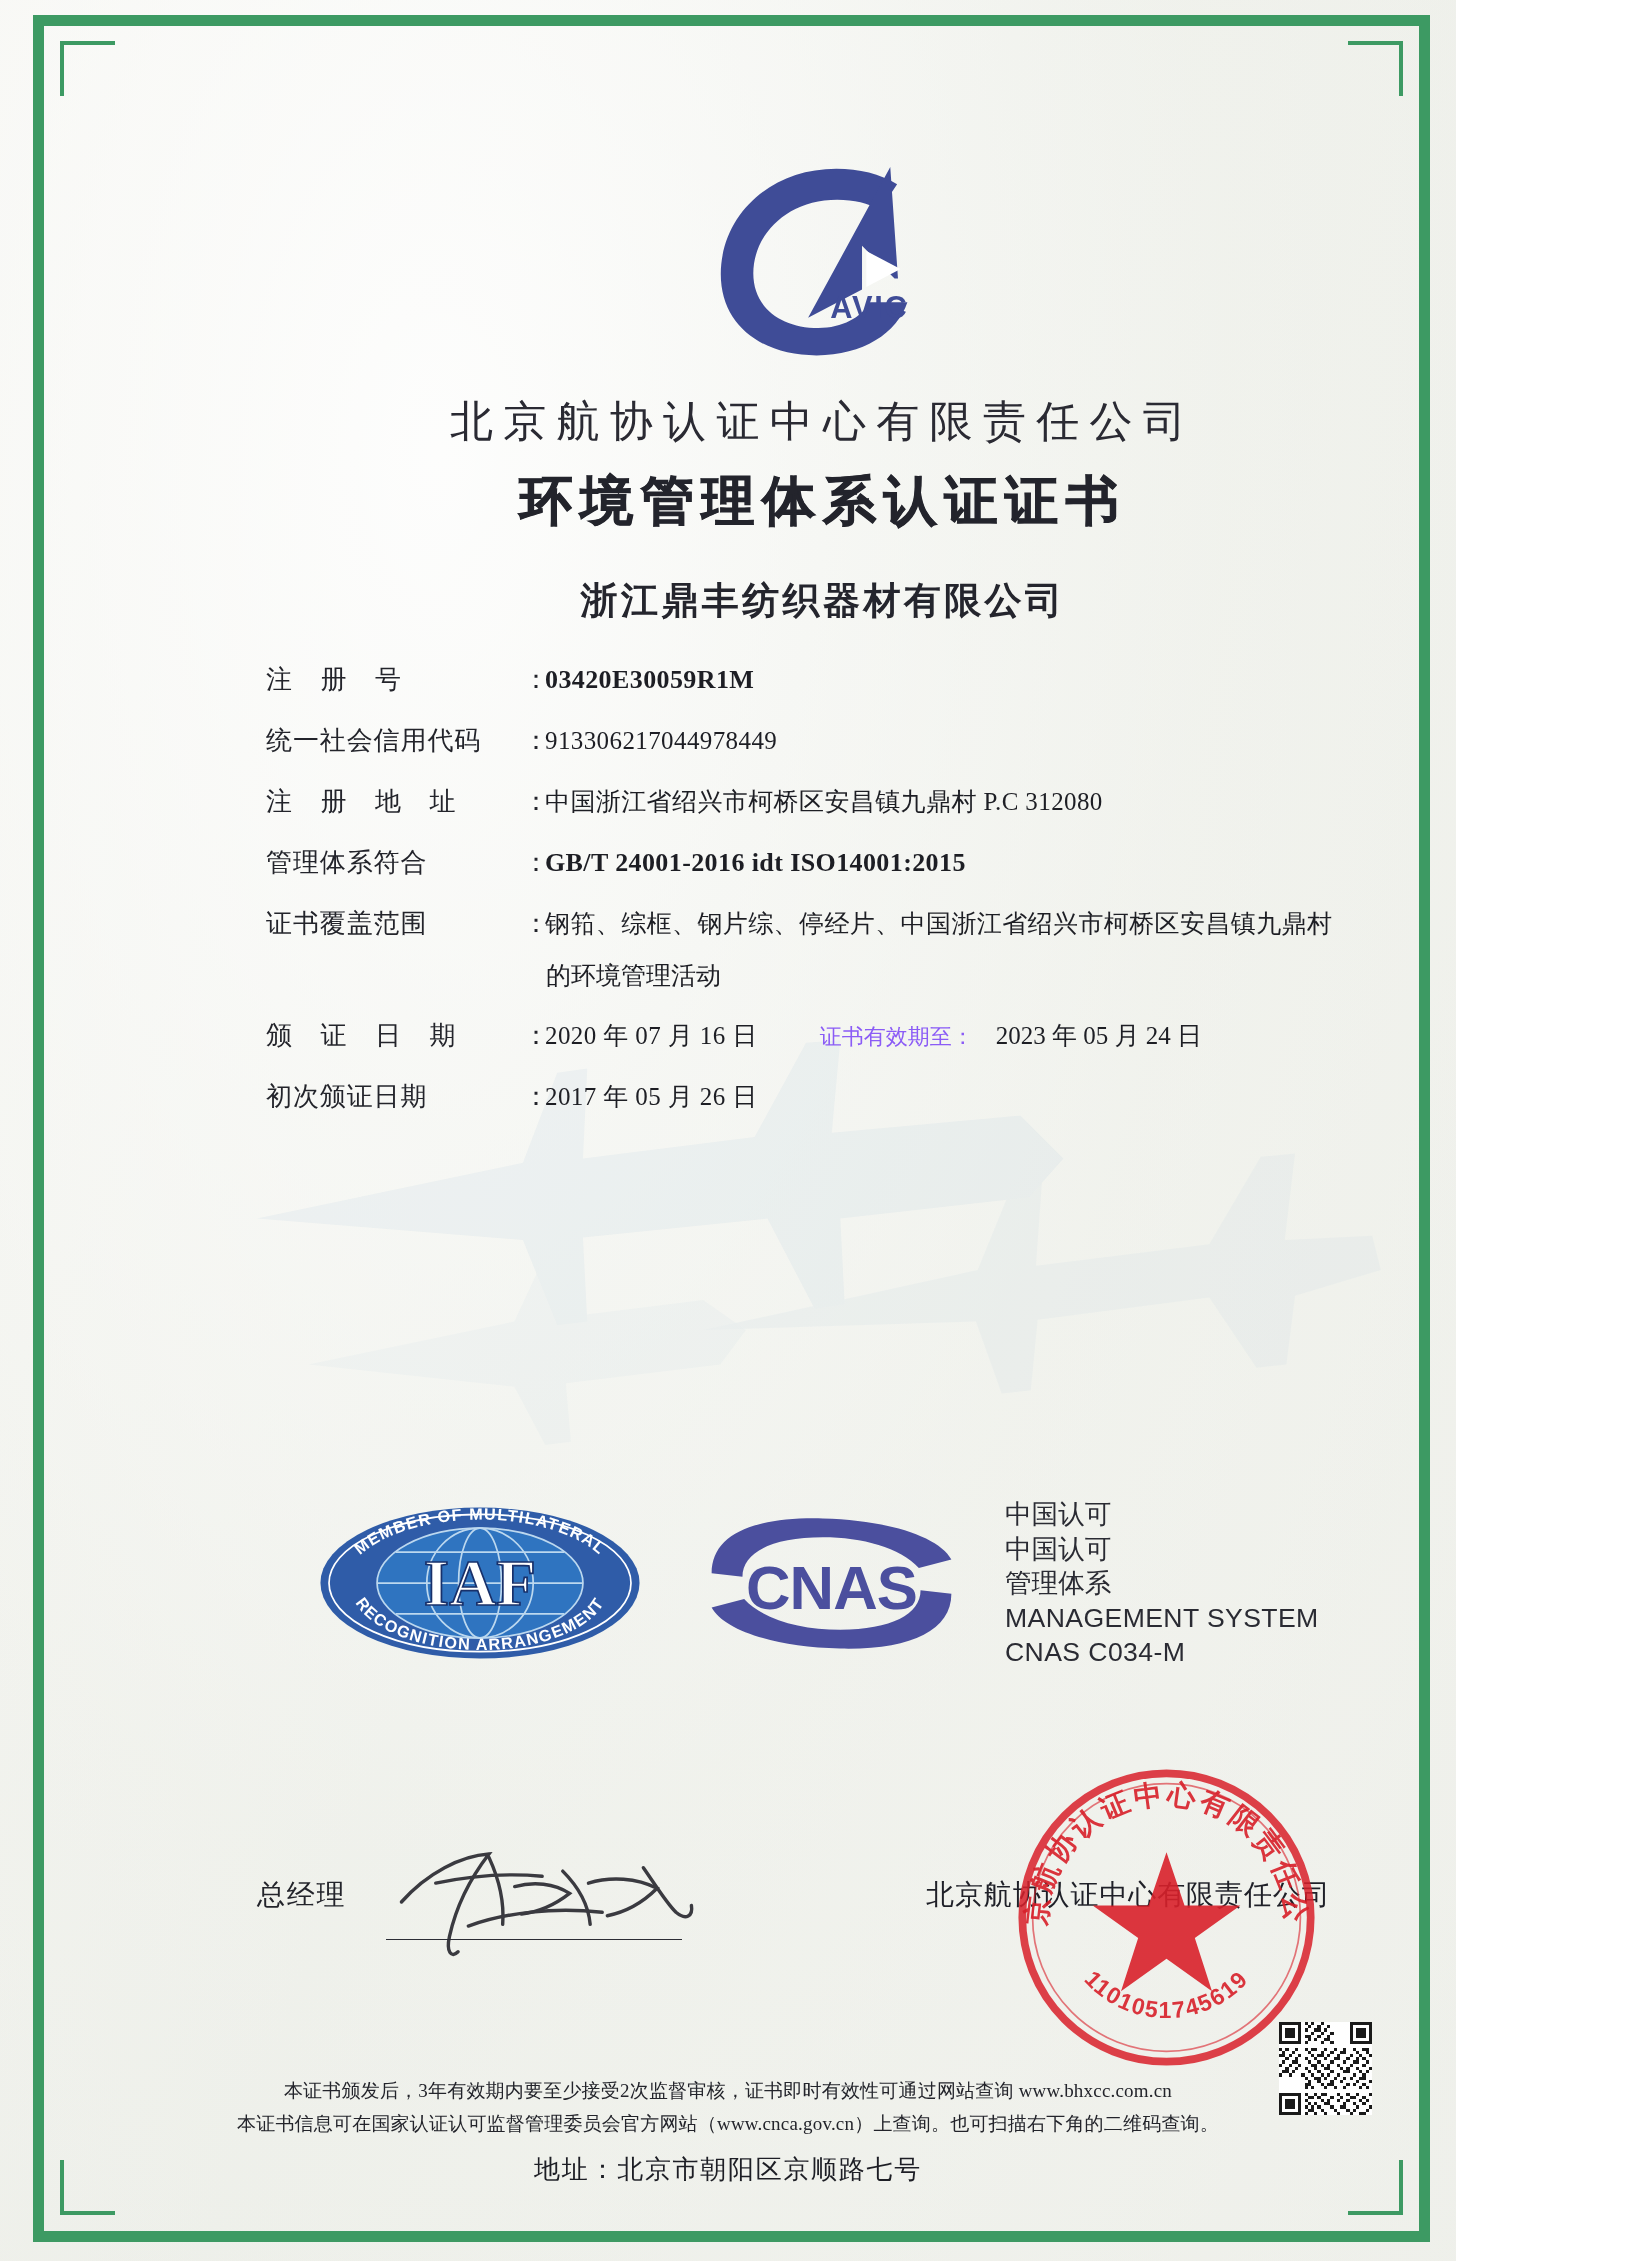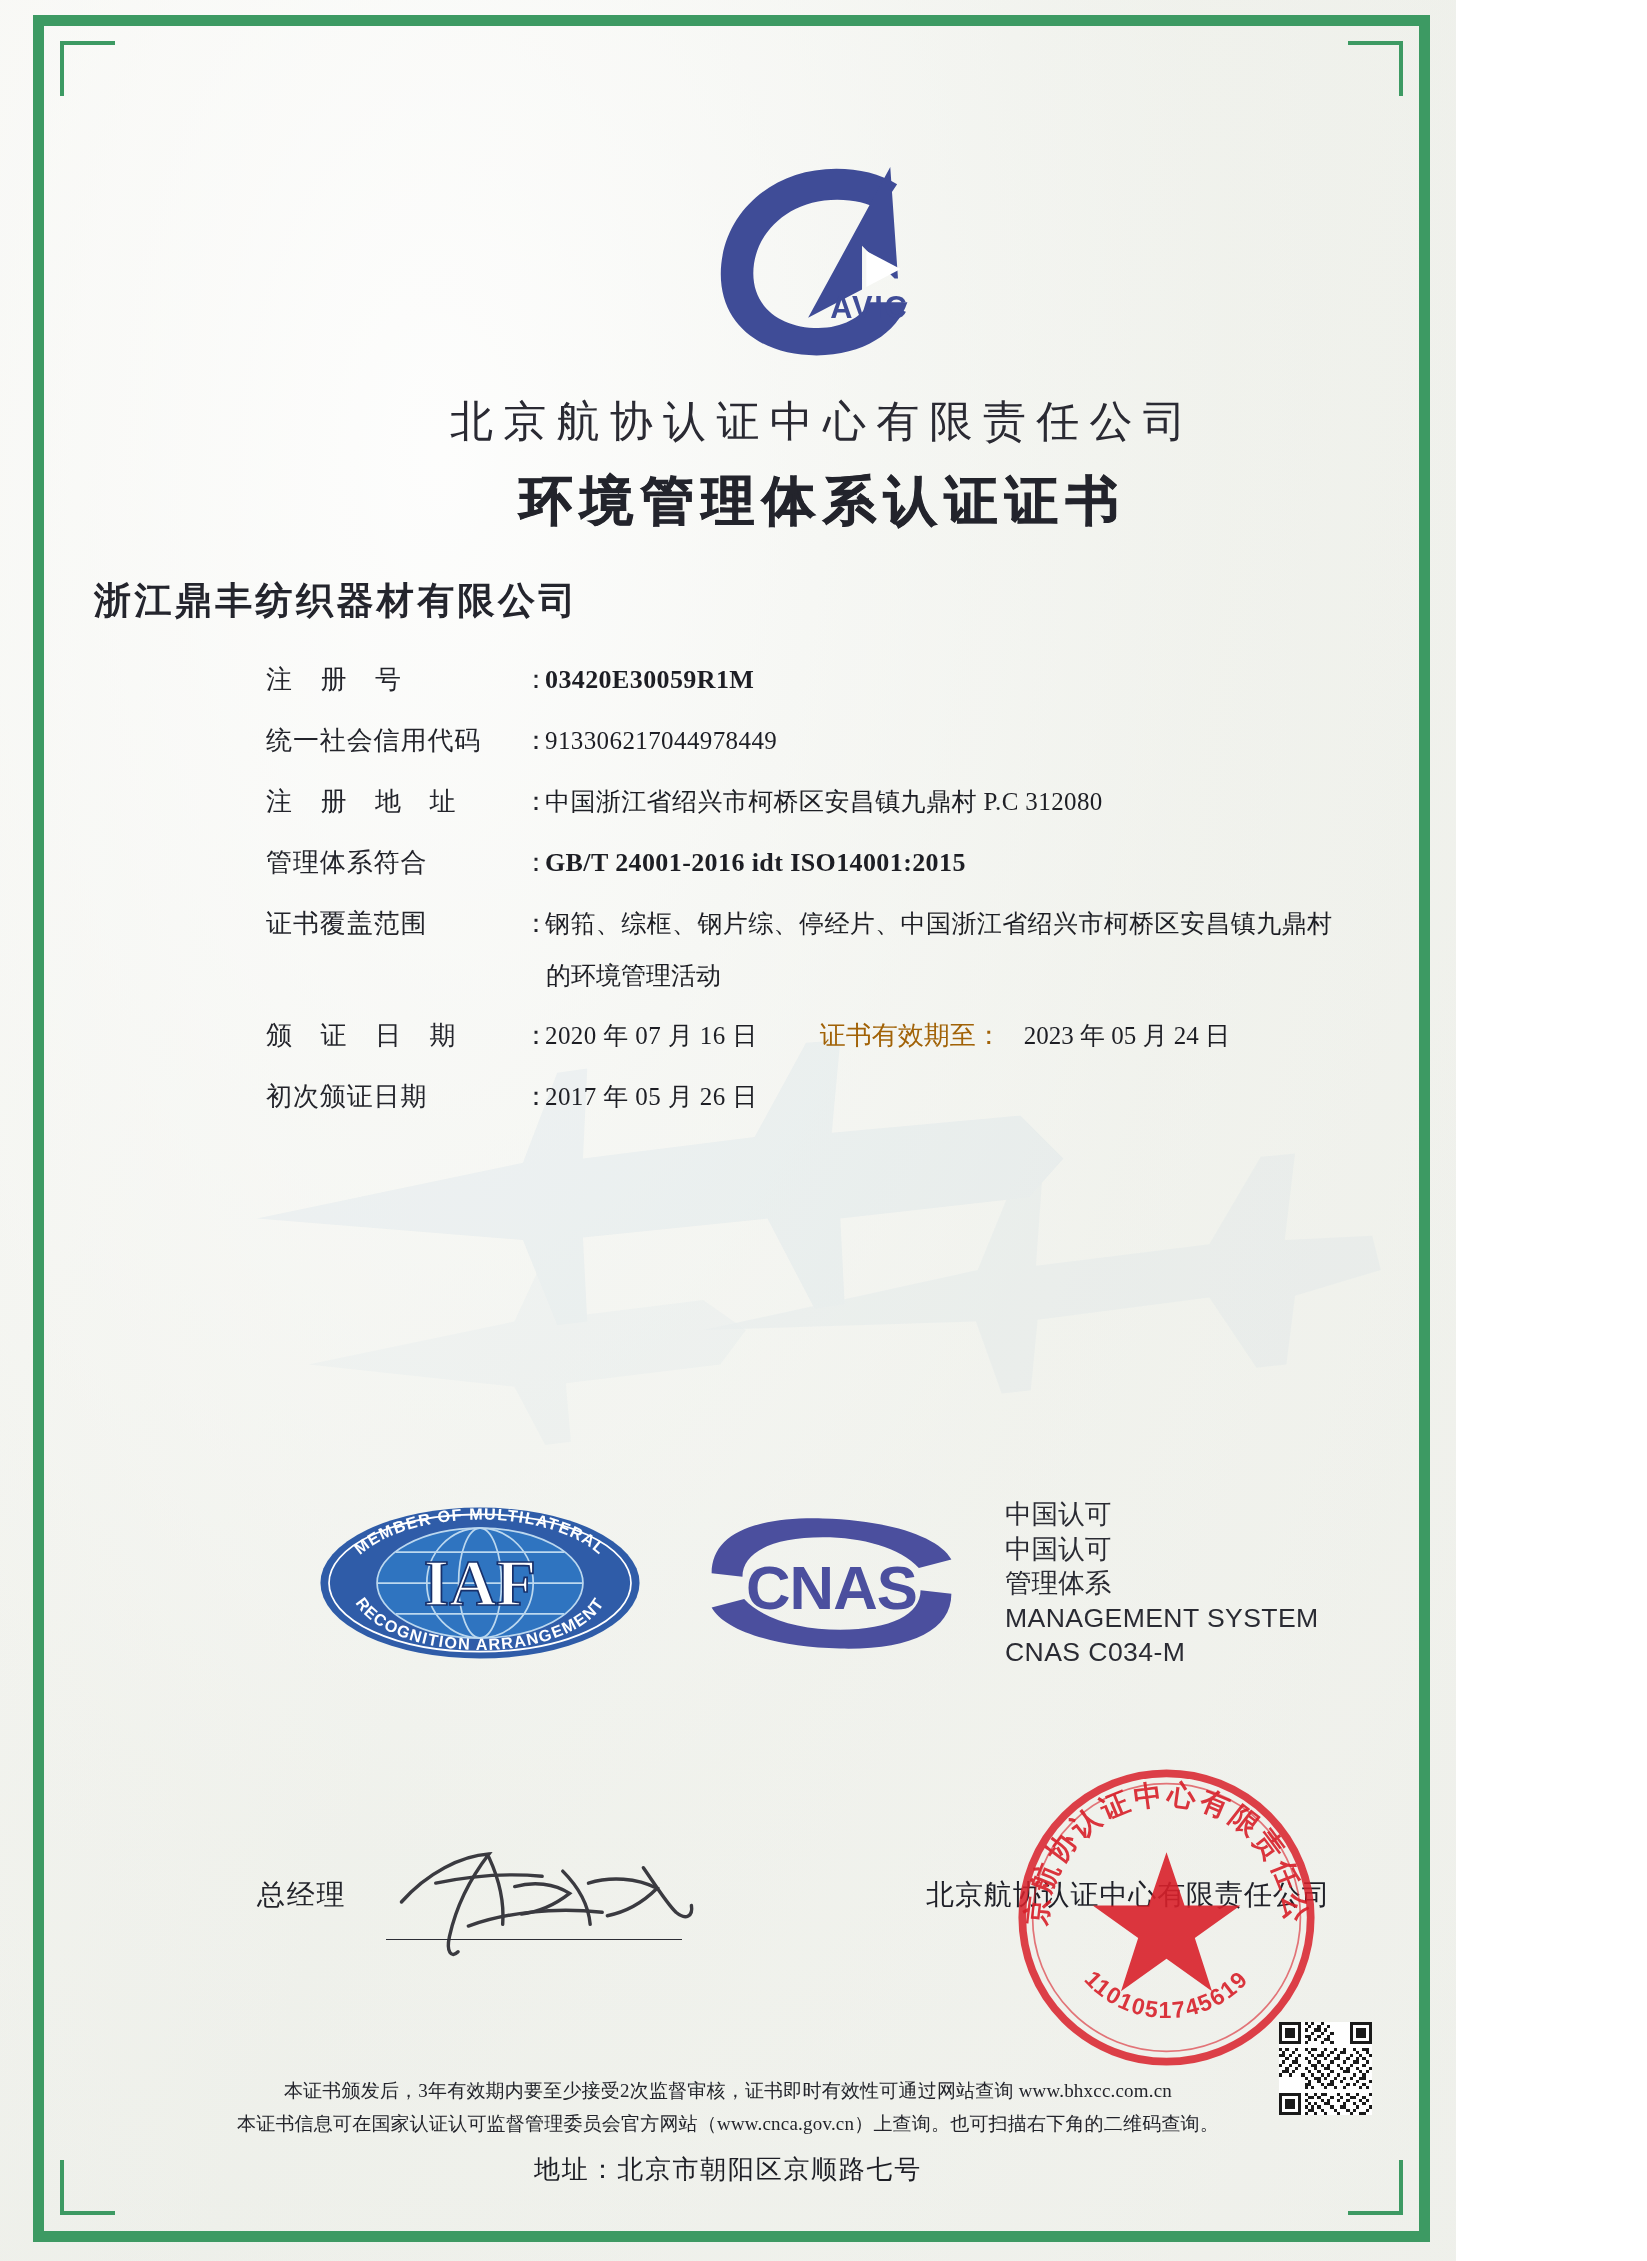--- a/index.html
+++ b/index.html
@@ -101,20 +101,21 @@
     text-align: center;
     margin-top: 15.4px;
     font-family: "Liberation Serif", serif;
     font-size: 53px;
     letter-spacing: 7.7px;
     font-weight: bold;
     color: #23242c;
     -webkit-text-stroke: 0.9px #23242c;
   }
   .company-name {
+    text-align: center;
     margin-top: 38px;
     font-size: 37px;
     letter-spacing: 3.4px;
     font-weight: bold;
     color: #24252d;
   }
 
   
   .fields {
     margin-top: 36px;
@@ -148,22 +149,22 @@
   .value.bold { font-weight: bold; font-size: 26px; }
   .scope-second {
     padding-left: 280px;
     font-size: 25px;
     color: #1d1e24;
     margin-top: -8.6px;
     margin-bottom: 26px;
   }
   .row.dual .value-right-label {
     margin-left: 62px;
-    font-size: 26px;
-    color: #a16207;
+    font-size: 22px;
+    color: #8b5cf6;
   }
   .row.dual .value-right {
     margin-left: 22px;
     font-size: 25px;
     color: #1d1e24;
   }
 
   
   .marks {
     position: absolute;

